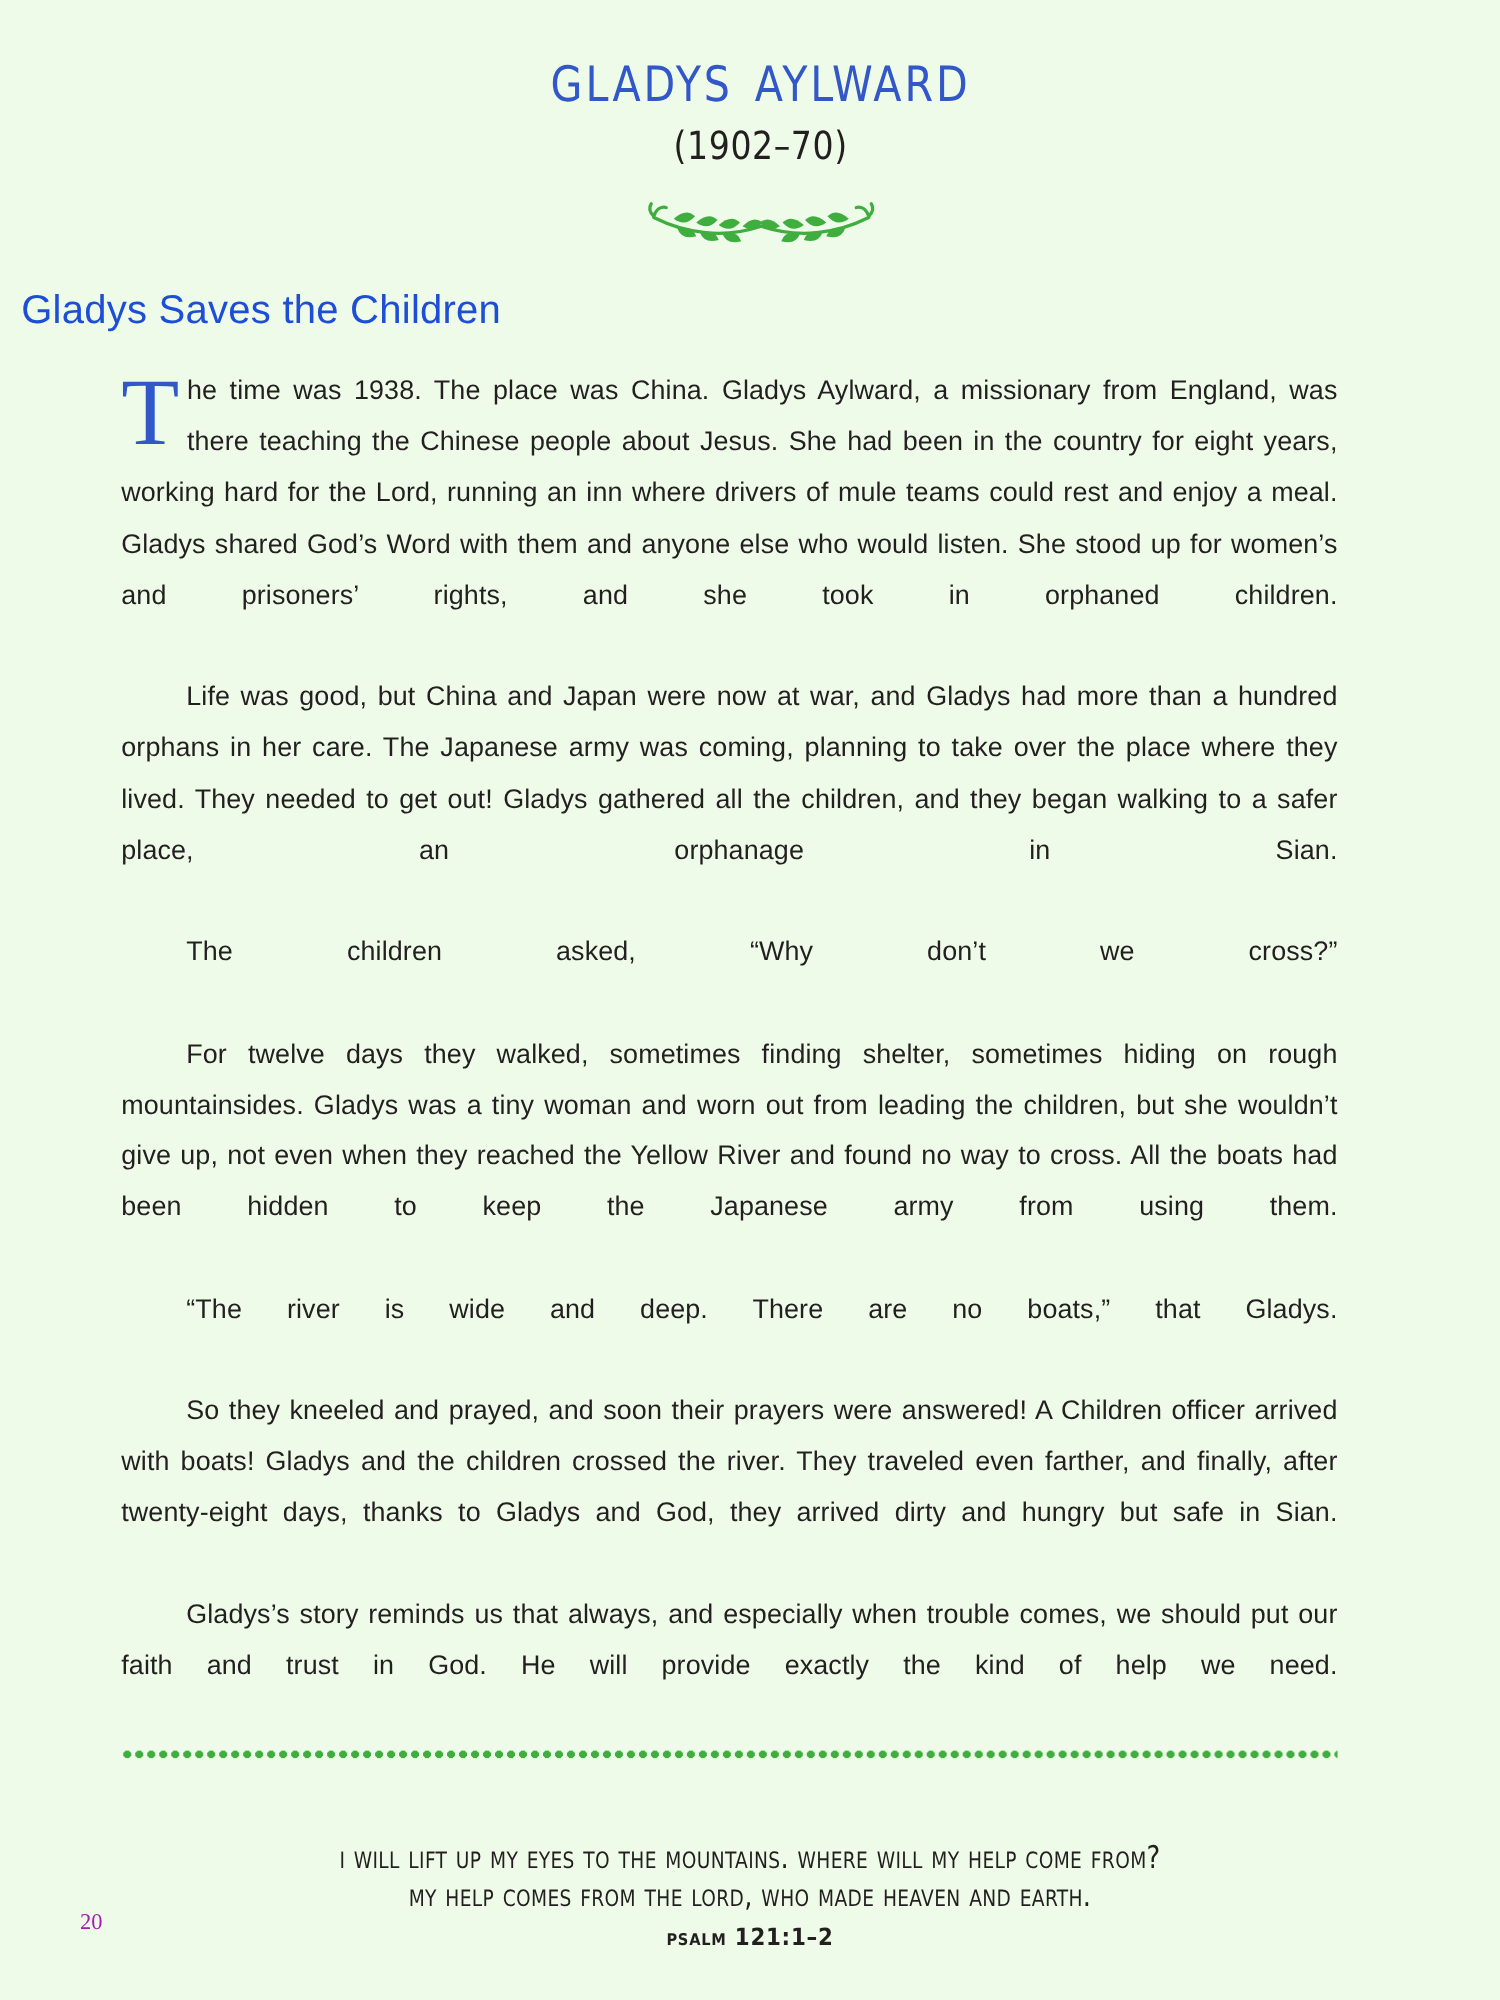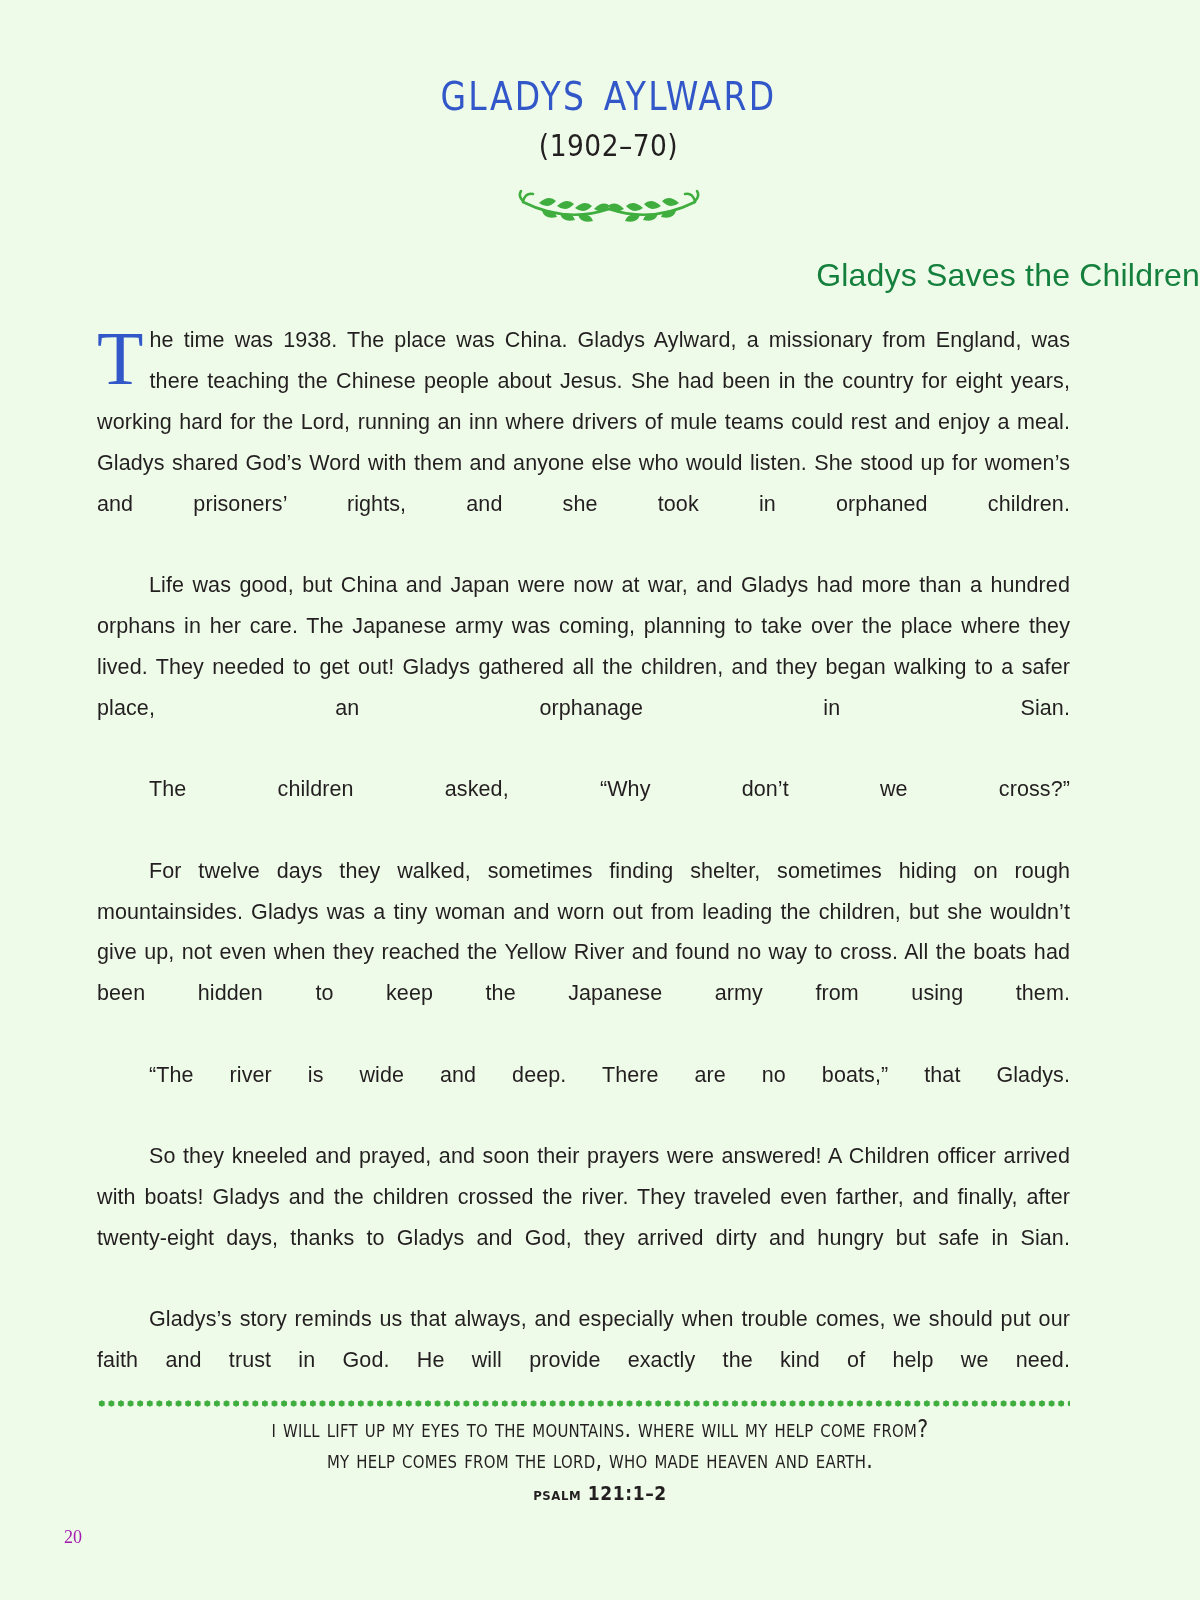--- a/index.html
+++ b/index.html
@@ -17,21 +17,21 @@
 
   .page {
     position: relative;
     width: 1200px;
     height: 1600px;
     box-sizing: border-box;
   }
 
   
   .header {
-    padding-top: 62px;
+    padding-top: 34px;
     text-align: center;
     margin-left: 17px;
   }
   .title {
     font-family: "DejaVu Sans Condensed", "Liberation Sans Narrow", "Liberation Sans", sans-serif;
     font-size: 56px;
     letter-spacing: 2.5px;
     color: #3257c8;
     font-weight: 400;
     font-variant: small-caps;
@@ -52,24 +52,24 @@
   .ornament {
     margin: 22px auto 0 auto;
     width: 200px;
     height: 44px;
     display: block;
   }
 
   
   .subheading {
     margin-top: 28px;
-    text-align: right;
+    text-align: left;
     font-size: 32px;
     font-weight: 400;
-    color: #15803d;
+    color: #1d4ed8;
     letter-spacing: 0.2px;
   }
 
   
   .body-copy {
     margin: 26px 130px 0 97px;
     width: 973px;
     margin-right: 0;
   }
   .body-copy p {
@@ -117,21 +117,21 @@
     background-size: 9.6px 9px;
     background-repeat: repeat-x;
     background-position: left center;
   }
 
   
   .verse-block {
     position: absolute;
     left: 0;
     right: 0;
-    top: 1413px;
+    top: 1470px;
     text-align: center;
   }
   .verse-line {
     font-family: "DejaVu Sans Condensed", "Liberation Sans Narrow", "Liberation Sans", sans-serif;
     font-size: 25px;
     line-height: 31px;
     color: #231f20;
     font-variant: small-caps;
     text-transform: lowercase;
     letter-spacing: 0.3px;

